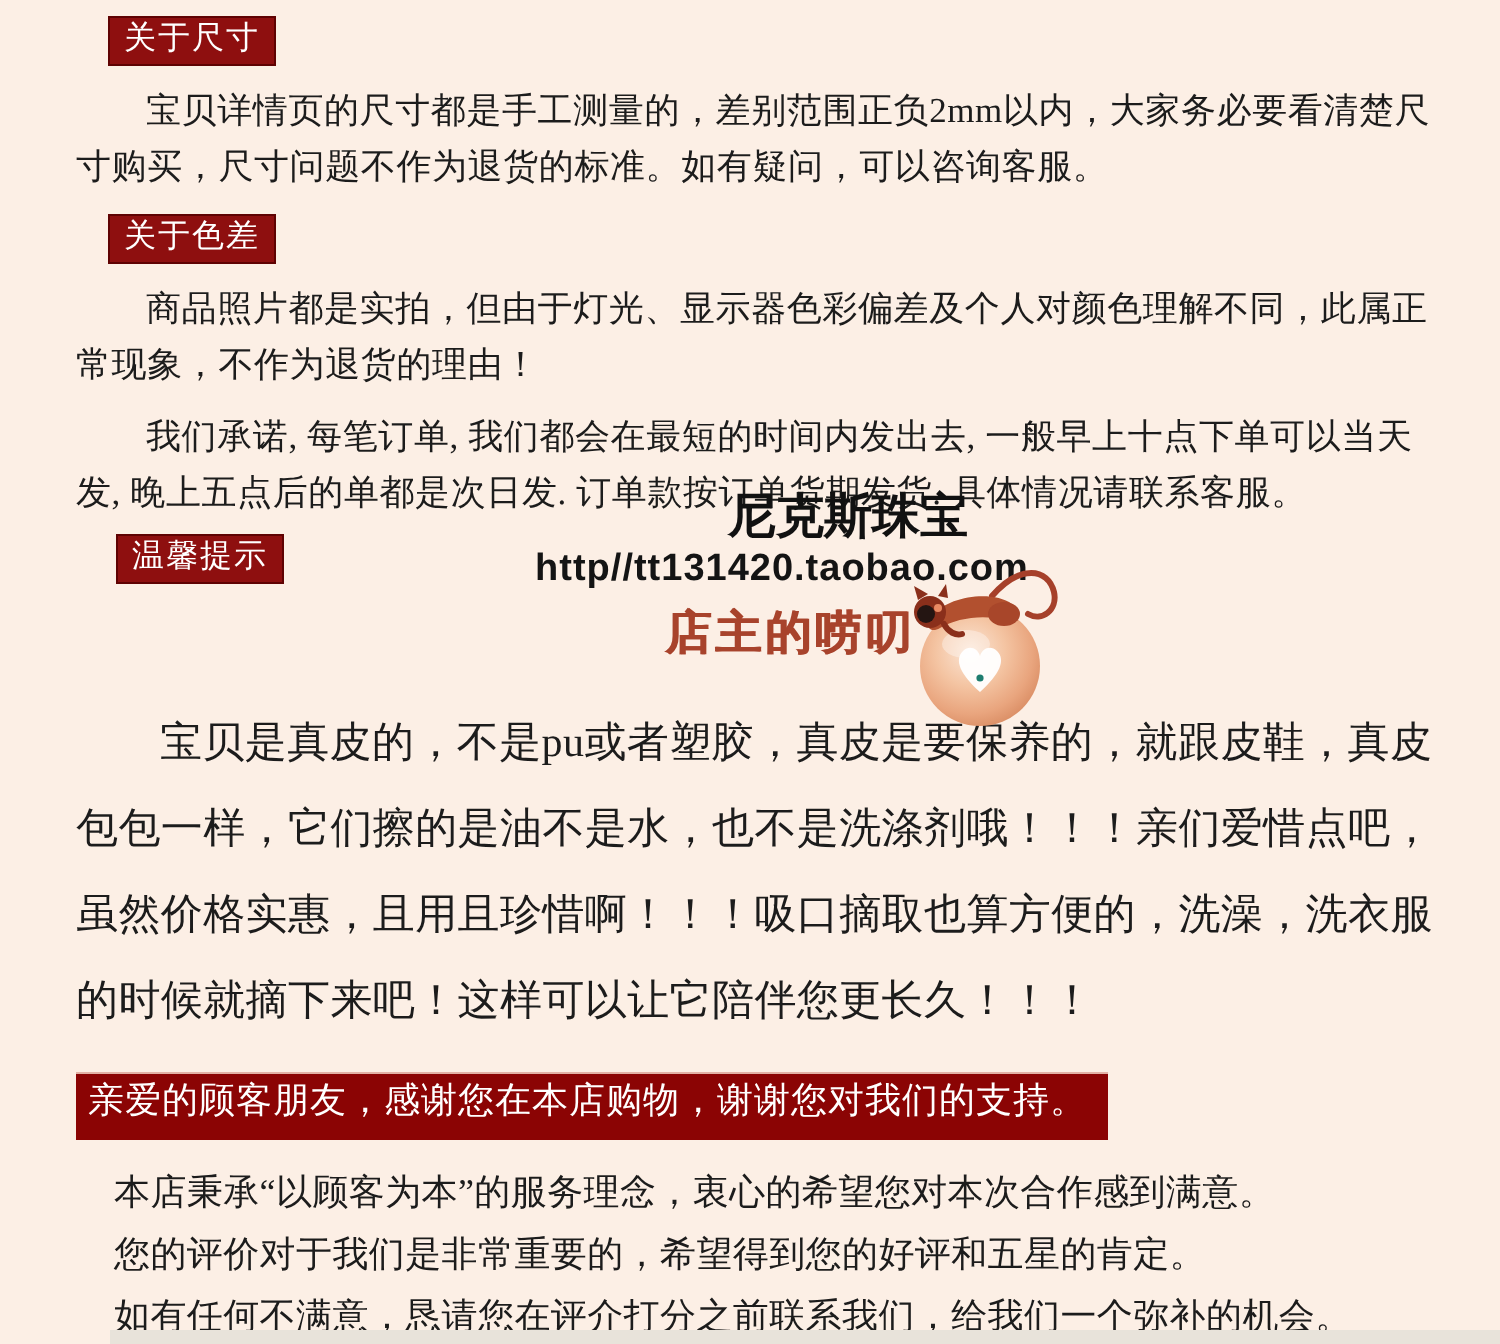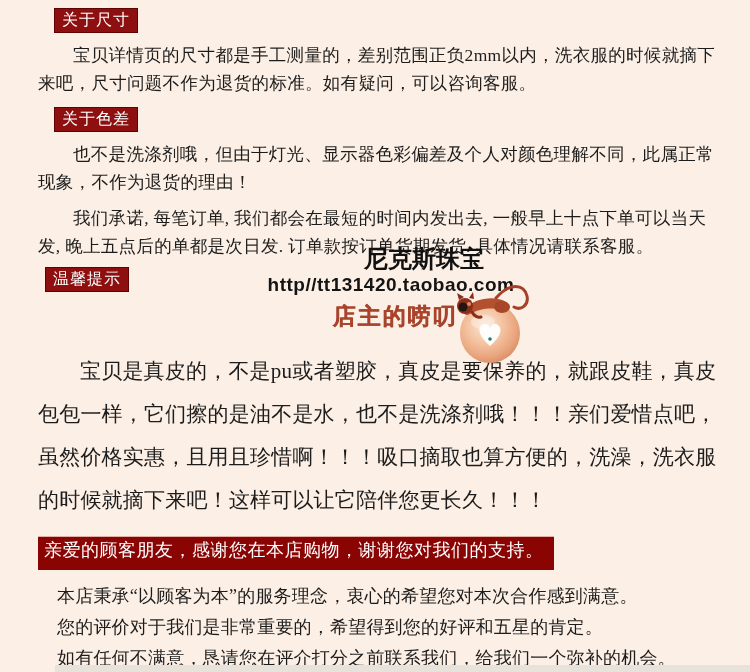--- a/index.html
+++ b/index.html
@@ -29,21 +29,21 @@
     font-size: 17.5px;
     line-height: 28px;
     text-indent: 2em;
     letter-spacing: 0.3px;
   }
   .sec { margin-top: 10px; }
   .sec:first-child { margin-top: 8px; }
   .sec-logistics { margin-top: 8px; }
 
   .shop-header { position: relative; margin-top: -14px; height: 88px; }
-  .tips-badge { position: absolute; left: 45px; top: 21px; }
+  .tips-badge { position: absolute; left: 58px; top: 21px; }
   .shop-name {
     text-align: center;
     padding-left: 70px;
     font-family: "Liberation Sans", "DejaVu Sans", sans-serif;
     font-weight: bold;
     font-size: 24px;
     line-height: 26px;
     color: #111111;
     margin-left: 28px;
   }
@@ -108,28 +108,28 @@
 </style>
 </head>
 <body>
 
 <div class="page">
 
   <div class="sec">
     <div class="badge-row">
       <span class="badge">关于尺寸</span>
     </div>
-    <p class="sec-text">宝贝详情页的尺寸都是手工测量的，差别范围正负2mm以内，洗衣服的时候就摘下来吧，尺寸问题不作为退货的标准。如有疑问，可以咨询客服。</p>
+    <p class="sec-text">宝贝详情页的尺寸都是手工测量的，差别范围正负2mm以内，大家务必要看清楚尺寸购买，尺寸问题不作为退货的标准。如有疑问，可以咨询客服。</p>
   </div>
 
   <div class="sec">
     <div class="badge-row">
       <span class="badge">关于色差</span>
     </div>
-    <p class="sec-text">也不是洗涤剂哦，但由于灯光、显示器色彩偏差及个人对颜色理解不同，此属正常现象，不作为退货的理由！</p>
+    <p class="sec-text">商品照片都是实拍，但由于灯光、显示器色彩偏差及个人对颜色理解不同，此属正常现象，不作为退货的理由！</p>
   </div>
 
   <div class="sec sec-logistics">
     <p class="sec-text">我们承诺, 每笔订单, 我们都会在最短的时间内发出去, 一般早上十点下单可以当天发, 晚上五点后的单都是次日发. 订单款按订单货期发货. 具体情况请联系客服。</p>
   </div>
 
   <div class="shop-header">
     <span class="badge tips-badge">温馨提示</span>
     <div class="shop-name">尼克斯珠宝</div>
     <div class="shop-url">http//tt131420.taobao.com</div>

